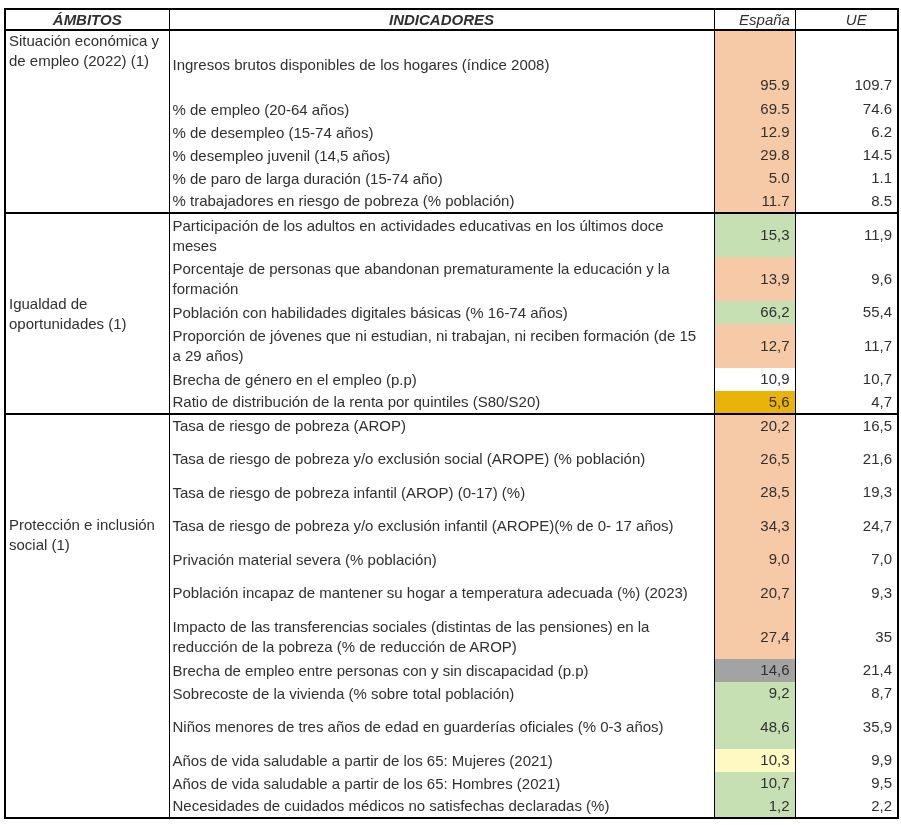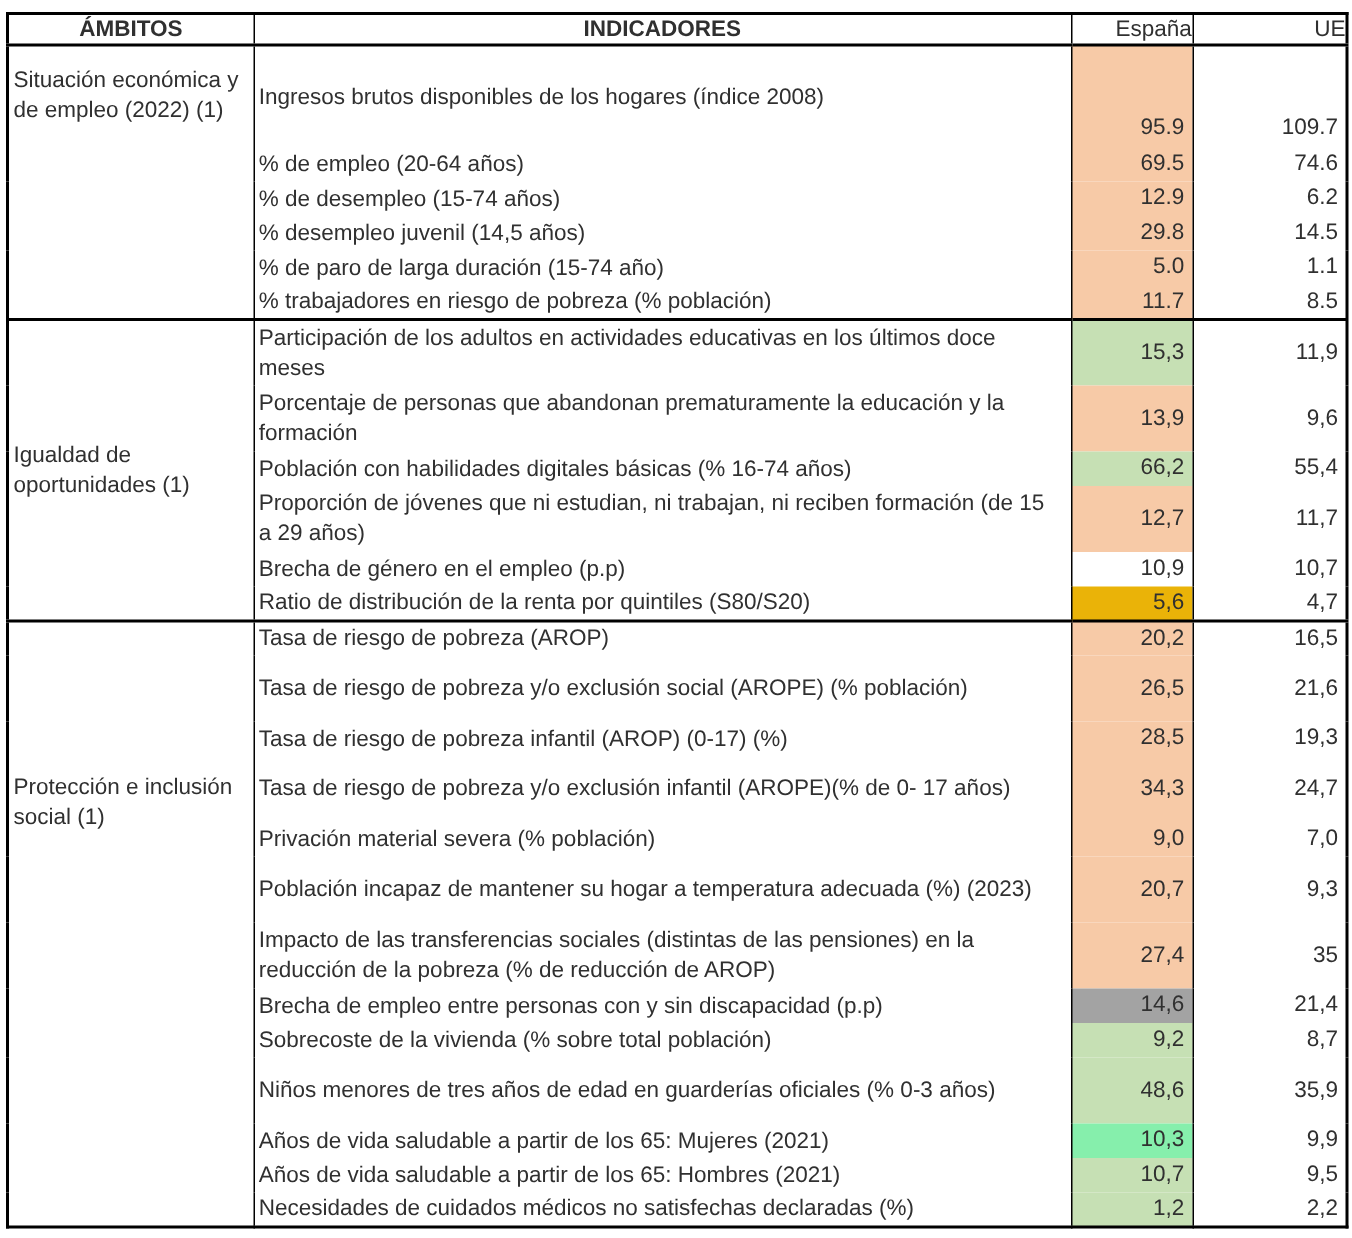--- a/index.html
+++ b/index.html
@@ -28,33 +28,34 @@
   tr.hdr { height:21px; }
   tr.ht  { height:68px; }
   tr.h1  { height:23px; }
   tr.h2  { height:44px; }
 
   th {
     border-bottom:2px solid #000;
     font-weight:bold;
     vertical-align:middle;
     padding:0;
+    font-style:italic;
   }
   th.c-ind, th.c-esp, th.c-ue { border-left:1px solid #000; }
   th.c-amb, th.c-ind { text-align:center; }
-  th.c-esp, th.c-ue { font-weight:normal; text-align:right; padding-left:20px; }
+  th.c-esp, th.c-ue { font-weight:normal; text-align:center; padding-left:20px; }
 
   td { padding:0; vertical-align:middle; }
   td.c-ind, td.c-esp, td.c-ue { border-left:1px solid #000; }
 
   td.c-amb {
     padding-left:3px; padding-right:2px;
     line-height:1.3;
   }
-  .amb-top { vertical-align:top; padding-top:13px; }
+  .amb-top { vertical-align:top; padding-top:0; }
   .amb-mid { vertical-align:middle; }
   .amb-low { vertical-align:top; padding-top:100px; }
 
   td.c-ind {
     padding:1px 16px 1px 3px;
     line-height:1.32;
     vertical-align:middle;
   }
   td.c-esp, td.c-ue {
     text-align:right;
@@ -195,21 +196,21 @@
       <td class="c-esp" style="background: rgb(198, 224, 180);">9,2</td>
       <td class="c-ue">8,7</td>
     </tr>
     <tr class="h2">
       <td class="c-ind">Niños menores de tres años de edad en guarderías oficiales (% 0-3 años)</td>
       <td class="c-esp" style="background: rgb(198, 224, 180); text-align: right;">48,6</td>
       <td class="c-ue">35,9</td>
     </tr>
     <tr class="h1">
       <td class="c-ind">Años de vida saludable a partir de los 65: Mujeres (2021)</td>
-      <td class="c-esp" style="background: #86efac;">10,3</td>
+      <td class="c-esp" style="background: #fef9c3;">10,3</td>
       <td class="c-ue">9,9</td>
     </tr>
     <tr class="h1">
       <td class="c-ind">Años de vida saludable a partir de los 65: Hombres (2021)</td>
       <td class="c-esp" style="background: rgb(198, 224, 180);">10,7</td>
       <td class="c-ue">9,5</td>
     </tr>
     <tr class="h1">
       <td class="c-ind">Necesidades de cuidados médicos no satisfechas declaradas (%)</td>
       <td class="c-esp" style="background: rgb(198, 224, 180);">1,2</td>

